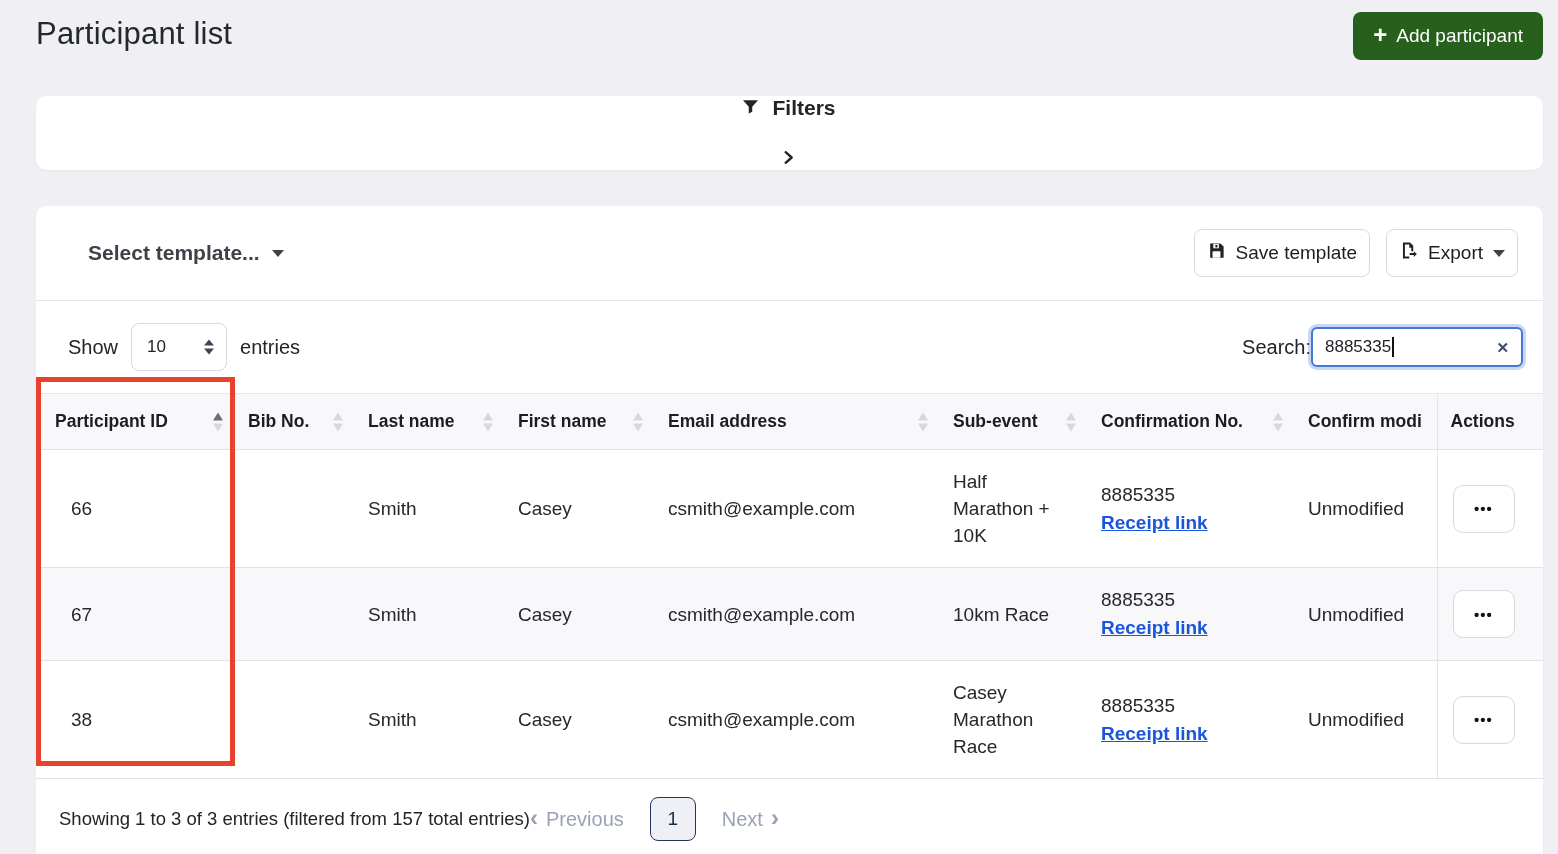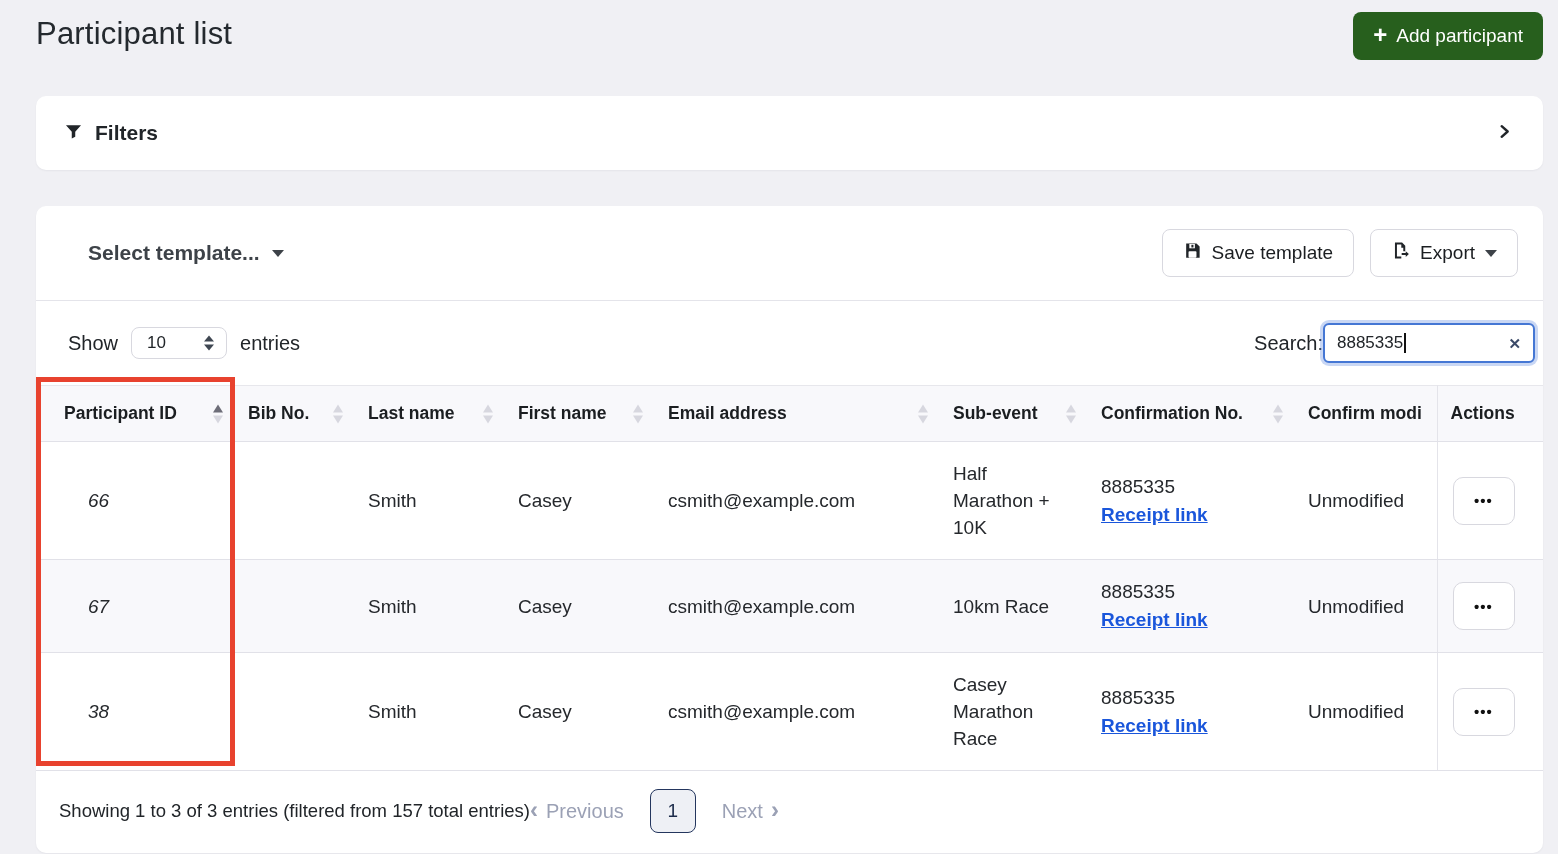--- a/index.html
+++ b/index.html
@@ -9,64 +9,64 @@
   .content { width:1507px; }
 
   
   .page-header { display:flex; justify-content:space-between; align-items:flex-start; }
   .page-title { font-size:31px; font-weight:400; color:#24292e; line-height:44px; letter-spacing:.2px; }
   .btn-add { display:inline-flex; align-items:center; gap:9px; background:#275f1d; color:#fff; border:none;
              border-radius:8px; height:48px; padding:0 20px; font-size:19px; font-family:inherit; cursor:pointer; }
   .btn-add .plus { font-size:24px; font-weight:700; line-height:1; margin-top:-2px; }
 
   
-  .card { background:#fff; border-radius:10px; box-shadow:0 1px 2px rgba(20,20,40,.05); }
+  .card { background:#fff; border-radius:10px; box-shadow:0 1px 2px rgba(20,20,40,.05);flex-direction:column; }
   .filters-card { margin-top:36px; height:74px; display:flex; align-items:center; justify-content:space-between;
                   padding:0 30px 0 28px; cursor:pointer; }
   .filters-left { display:flex; align-items:center; gap:12px; }
   .filters-label { font-size:21px; font-weight:600; color:#212529; }
 
   .main-card { margin-top:36px; overflow:hidden; }
 
   
   .template-bar { display:flex; align-items:center; justify-content:space-between; padding:23px 25px 23px 32px;
                   border-bottom:1px solid #e4e4ea; }
   .select-template { display:inline-flex; align-items:center; gap:12px; font-size:21px; font-weight:600; color:#3d4248;
                      background:none; border:none; font-family:inherit; cursor:pointer;margin-left:20px; }
   .caret-down { width:0; height:0; border-left:6px solid transparent; border-right:6px solid transparent;
                 border-top:7px solid #3d4248; display:inline-block; }
   .bar-actions { display:flex; gap:16px; }
   .btn-light { display:inline-flex; align-items:center; gap:10px; background:#fff; border:1px solid #d8d8df;
-               border-radius:8px; height:48px; padding:0 20px; font-size:19px; color:#1b1e21; font-family:inherit; cursor:pointer; }
-
-  
-  .controls-row { display:flex; align-items:center; justify-content:space-between; padding:22px 8px 22px 32px; }
+               border-radius:8px; height:48px; padding:0 12px; font-size:19px; color:#1b1e21; font-family:inherit; cursor:pointer; }
+
+  
+  .controls-row { display:flex; align-items:center; justify-content:space-between; padding:22px 20px 22px 32px; }
   .show-entries { display:flex; align-items:center; gap:13px; font-size:20px; }
-  .pagesize { position:relative; width:96px; height:32px; border:1px solid #d8d8df; border-radius:8px; background:#fff;
+  .pagesize { position:relative; width:96px; height:48px; border:1px solid #d8d8df; border-radius:8px; background:#fff;
               display:flex; align-items:center; padding-left:15px; font-size:17px; color:#212529; cursor:pointer; }
   .spinner { position:absolute; right:12px; top:50%; transform:translateY(-50%); display:flex; flex-direction:column; gap:3px; }
   .spinner i { display:block; width:0; height:0; border-left:5px solid transparent; border-right:5px solid transparent; }
   .spinner .up { border-bottom:6px solid #3f4752; }
   .spinner .dn { border-top:6px solid #3f4752; }
   .search-wrap { display:flex; align-items:center; font-size:20px; }
   .search-box { position:relative; width:212px; height:40px; border:2px solid #4577d4; border-radius:6px; background:#fff;
                 box-shadow:0 0 0 3px rgba(99,139,223,.35); display:flex; align-items:center; padding:0 36px 0 12px;
                 font-size:17px; color:#212529; cursor:text; }
   .search-caret { display:inline-block; width:1.5px; height:20px; background:#111; margin-left:1px; }
   .search-clear { position:absolute; right:12px; top:50%; transform:translateY(-50%); font-size:15px; font-weight:700;
                   color:#3b4a68; cursor:pointer; line-height:1; }
 
   
   table { width:100%; border-collapse:collapse; table-layout:fixed; border-top:1px solid #e7e7ec; }
   thead th { background:#f8f8fb; font-size:17.5px; font-weight:700; text-align:left; color:#1b1e21;
              padding:17px 28px 17px 13px; position:relative; border-bottom:1px solid #e1e1e8; white-space:nowrap; overflow:hidden; }
-  thead th.first { padding-left:28px; }
+  thead th.first { padding-left:19px; }
   tbody td { font-size:19px; color:#25282c; padding:18px 20px 18px 13px; border-bottom:1px solid #e1e1e8;
              vertical-align:middle; line-height:27px; }
-  tbody td.first { padding-left:52px;font-style:italic; }
+  tbody td.first { padding-left:35px; }
   tbody tr.stripe { background:#f8f8fb; }
   td.nowrap, th.nowrap { white-space:nowrap; }
   .col-actions { border-left:1px solid #e4e4ea; }
   td.col-actions { text-align:left; padding-left:15px; }
   .sort { position:absolute; right:12px; top:50%; transform:translateY(-50%); display:flex; flex-direction:column; gap:3px; }
   .sort i { display:block; width:0; height:0; border-left:5px solid transparent; border-right:5px solid transparent; }
   .sort .up { border-bottom:8px solid #d7d7df; }
   .sort .dn { border-top:8px solid #d7d7df; }
   .sort.asc .up { border-bottom-color:#6d6d78; }
   .conf-no { display:block; line-height:28px; }

